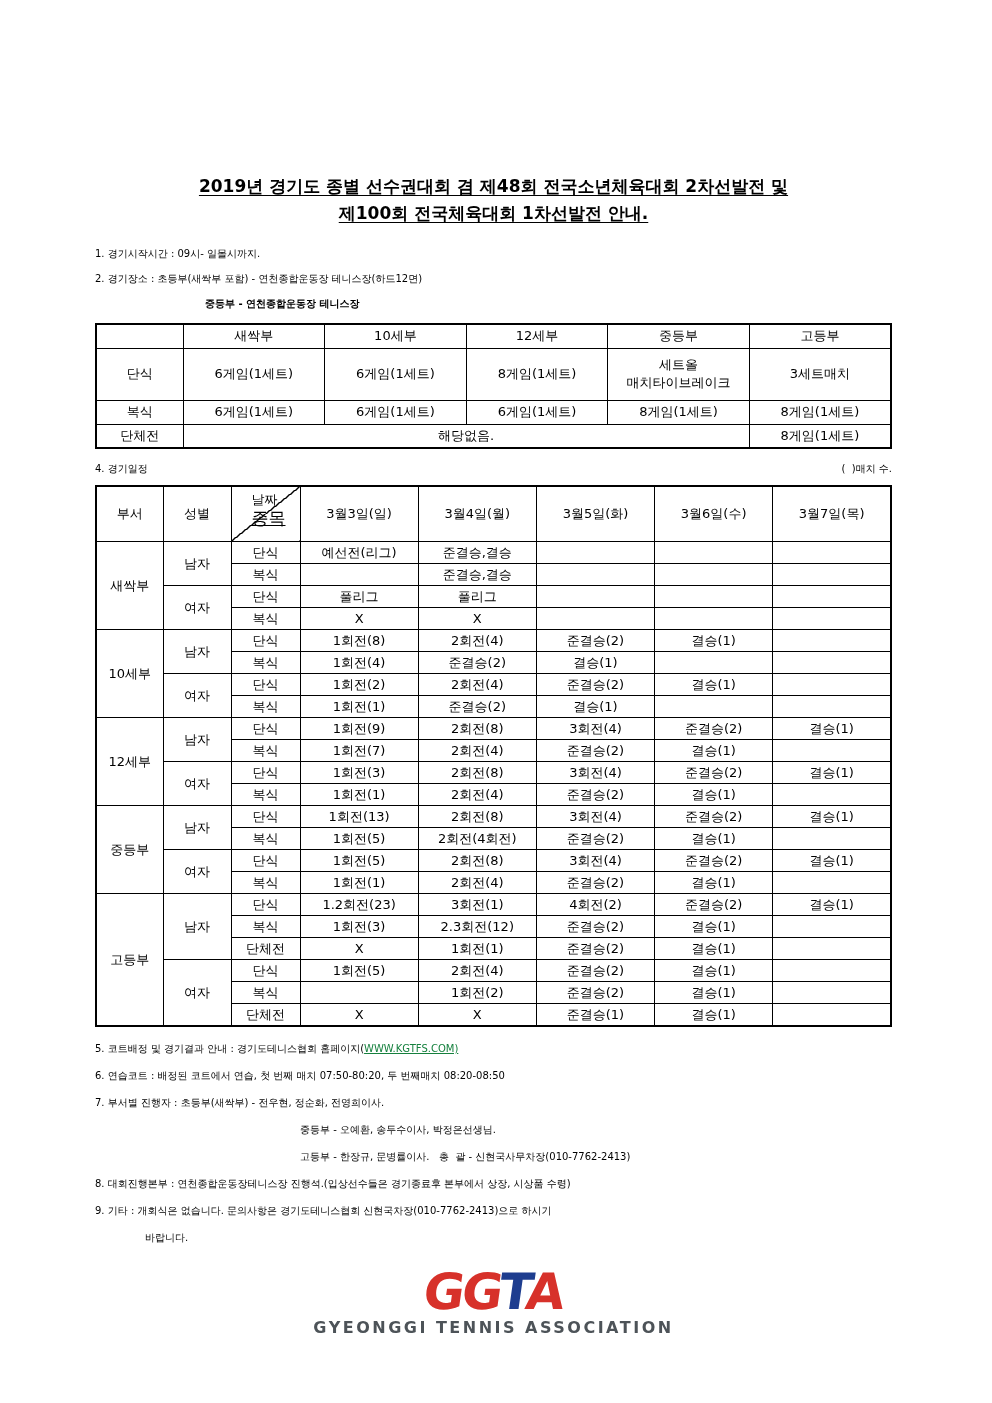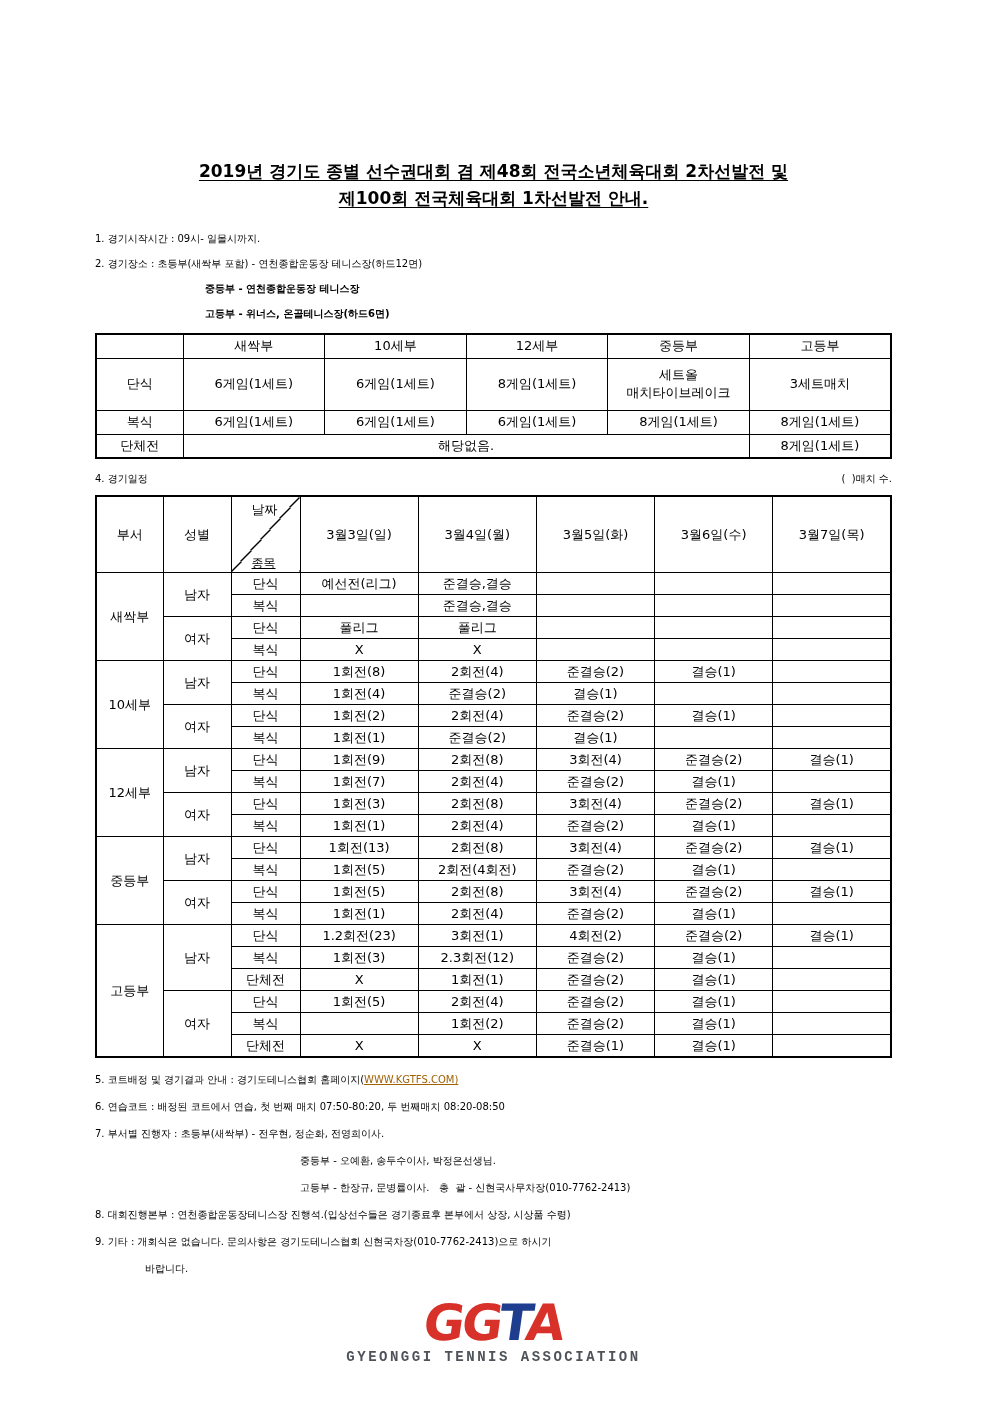--- a/index.html
+++ b/index.html
@@ -2,21 +2,21 @@
 <html><head>
 <meta charset="utf-8">
 <style>
   * { margin:0; padding:0; box-sizing:border-box; }
   html,body { background:#ffffff; }
   body {
     width:992px; height:1403px; margin:0 auto;
     font-family:"DejaVu Sans","Liberation Sans",sans-serif;
     color:#000; overflow:hidden;
   }
-  .page { padding:158px 100px 0 95px; }
+  .page { padding:158px 100px 0 95px;margin-top:15px; }
 
   .title-block { text-align:center; }
   .title-line {
     font-size:17px; font-weight:bold; line-height:27px;
     text-decoration:underline; text-underline-offset:3px;
     white-space:pre-wrap;
   }
 
   .line { font-size:10px; line-height:25px; white-space:pre-wrap; }
   .intro { margin-top:14px; }
@@ -34,58 +34,57 @@
   .format-table tr.r-dansik td { height:52px; }
   .format-table tr.r-boksik td, .format-table tr.r-danche td { height:24px; }
 
   .item4-row { display:flex; justify-content:space-between; align-items:flex-start; margin-top:7px; }
 
   .schedule-table { margin-top:4px; }
   .schedule-table thead th { height:55px; }
   .schedule-table tbody td { height:21px; line-height:21px; }
 
   .diag {
-    position:relative; padding:15px;
+    position:relative; padding:4px;
     background:linear-gradient(to bottom right,
       transparent calc(50% - 0.7px), #000 calc(50% - 0.7px),
       #000 calc(50% + 0.7px), transparent calc(50% + 0.7px));
   }
   .diag .corner-top { position:absolute; top:4px; right:22px; font-size:13px; }
-  .diag .corner-bottom { position:absolute; bottom:0; left:20px; font-size:12px;text-decoration:underline; }
+  .diag .corner-bottom { position:absolute; bottom:11px; left:20px; font-size:17px;text-decoration:underline; }
 
   .outro { margin-top:8px; }
   .outro .line { line-height:27px; }
   .indent-sub7 { margin-left:205px; }
   .indent-sub9 { margin-left:50px; }
   a.site-link { text-decoration:underline; cursor:pointer; }
 
   .logo-block { text-align:center; margin-top:16px; }
   .logo-letters {
     display:inline-block; transform:skewX(-8deg);
     font-size:50px; font-weight:bold; letter-spacing:-3px; line-height:50px;
   }
   .logo-caption {
-    font-size:14px; font-weight:bold; letter-spacing:2.5px; margin-top:1px;font-family:Liberation Mono, monospace;
+    font-size:16px; font-weight:bold; letter-spacing:2.5px; margin-top:1px;
   }
 </style>
 </head>
 <body>
 
 <div class="page">
 
   <div class="title-block">
     <div class="title-line">2019년 경기도 종별 선수권대회 겸 제48회 전국소년체육대회 2차선발전 및</div>
     <div class="title-line">제100회 전국체육대회 1차선발전 안내.</div>
   </div>
 
   <div class="intro">
     <div class="line">1. 경기시작시간 : 09시- 일몰시까지.</div>
     <div class="line">2. 경기장소 : 초등부(새싹부 포함) - 연천종합운동장 테니스장(하드12면)</div>
     <div class="line indent-sub">중등부 - 연천종합운동장 테니스장</div>
-    <div class="line indent-sub">고등부 - 위너스, 온골테니스장(하드6면)</div>
   </div>
 
   <table class="format-table">
     <colgroup>
       <col style="width:87px">
         <col>
         <col>
         <col>
         <col>
         <col>
@@ -346,21 +345,21 @@
           <td>X</td>
           <td>X</td>
           <td>준결승(1)</td>
           <td>결승(1)</td>
           <td></td>
         </tr>
       </tbody>
   </table>
 
   <div class="outro">
-    <div class="line"><span>5. 코트배정 및 경기결과 안내 : 경기도테니스협회 홈페이지(</span><a class="site-link" style="color: #a16207;">WWW.KGTFS.COM)</a></div>
+    <div class="line"><span>5. 코트배정 및 경기결과 안내 : 경기도테니스협회 홈페이지(</span><a class="site-link" style="color: #15803d;">WWW.KGTFS.COM)</a></div>
     <div class="line">6. 연습코트 : 배정된 코트에서 연습, 첫 번째 매치 07:50-80:20, 두 번째매치 08:20-08:50</div>
     <div class="line">7. 부서별 진행자 : 초등부(새싹부) - 전우현, 정순화, 전영희이사.</div>
     <div class="line indent-sub7">중등부 - 오예환, 송두수이사, 박정은선생님.</div>
     <div class="line indent-sub7">고등부 - 한장규, 문병률이사.   총  괄 - 신현국사무차장(010-7762-2413)</div>
     <div class="line">8. 대회진행본부 : 연천종합운동장테니스장 진행석.(입상선수들은 경기종료후 본부에서 상장, 시상품 수령)</div>
     <div class="line">9. 기타 : 개회식은 없습니다. 문의사항은 경기도테니스협회 신현국차장(010-7762-2413)으로 하시기</div>
     <div class="line indent-sub9">바랍니다.</div>
   </div>
 
   <div class="logo-block">

